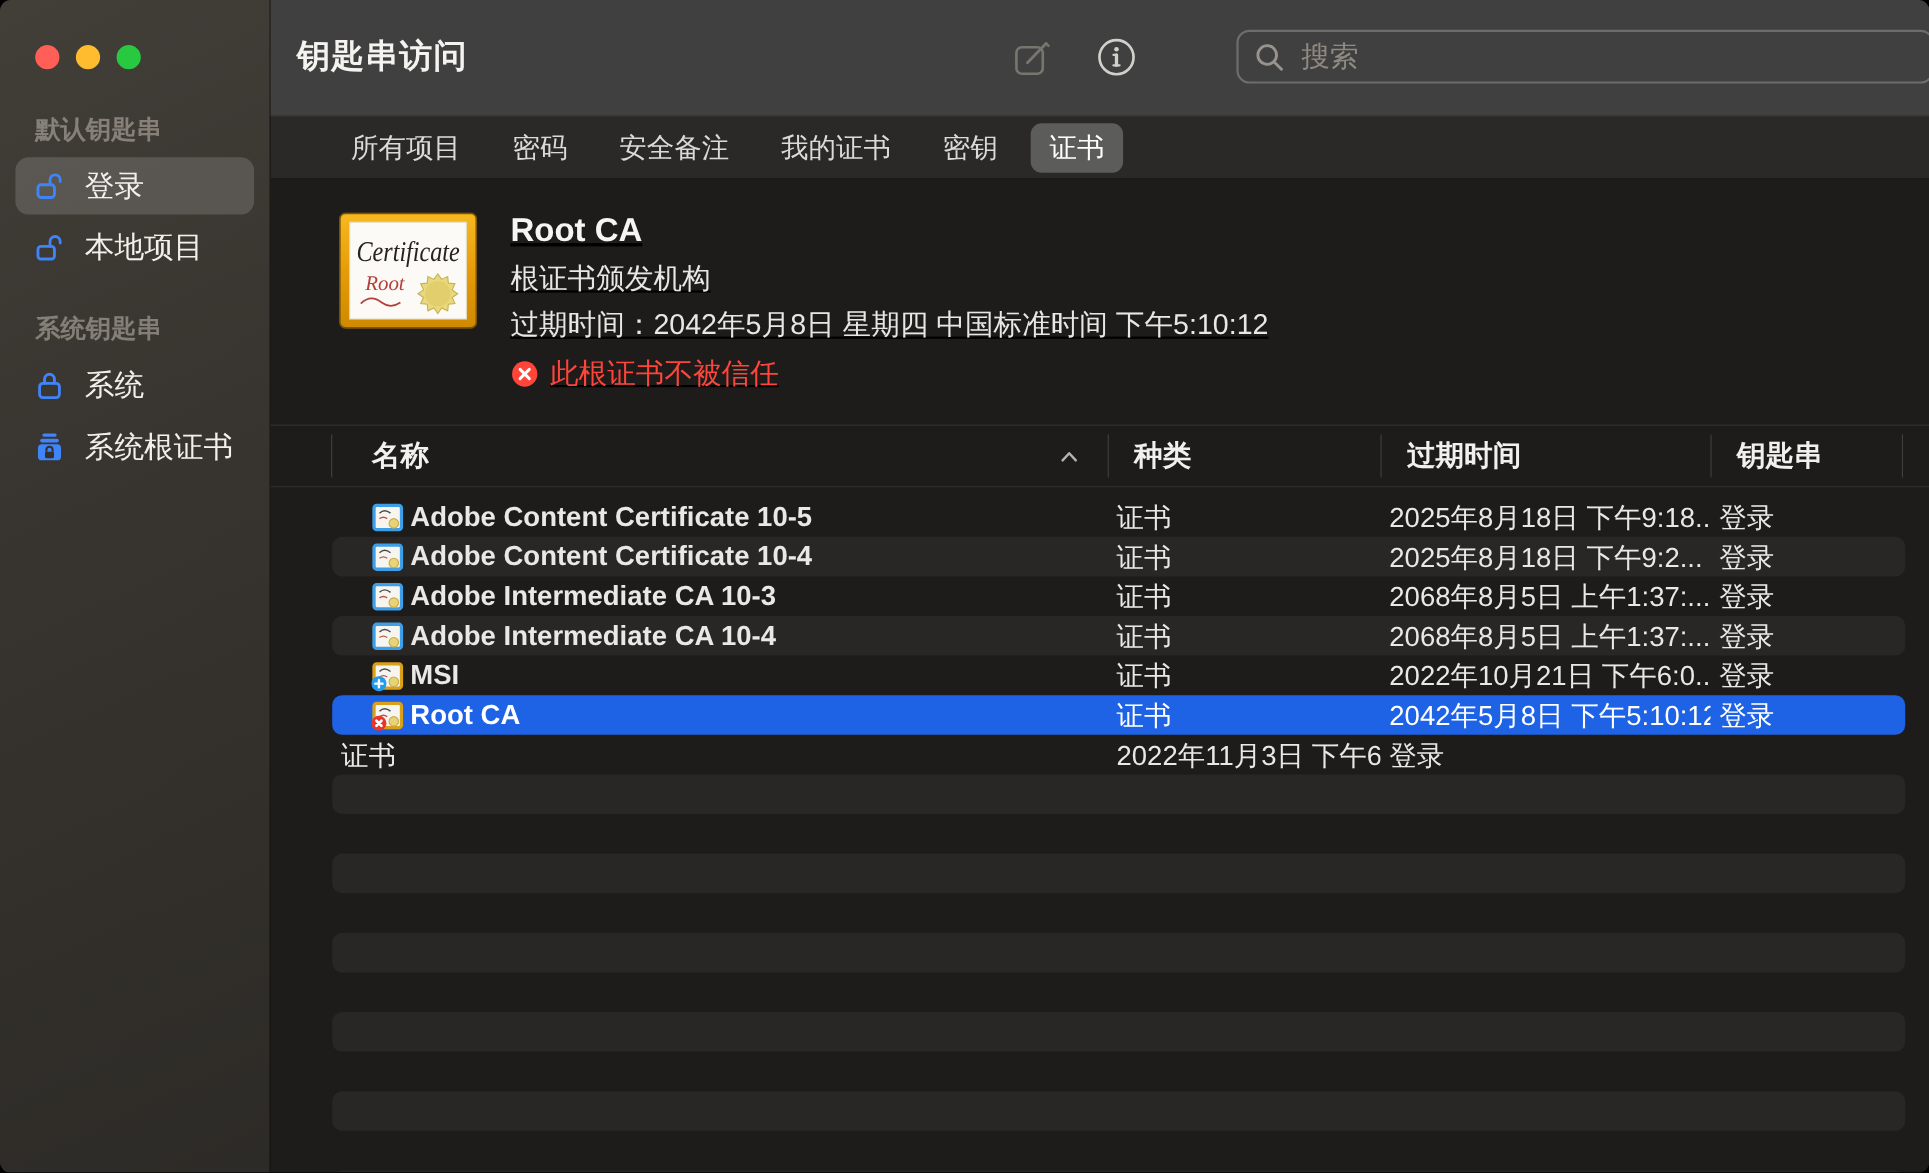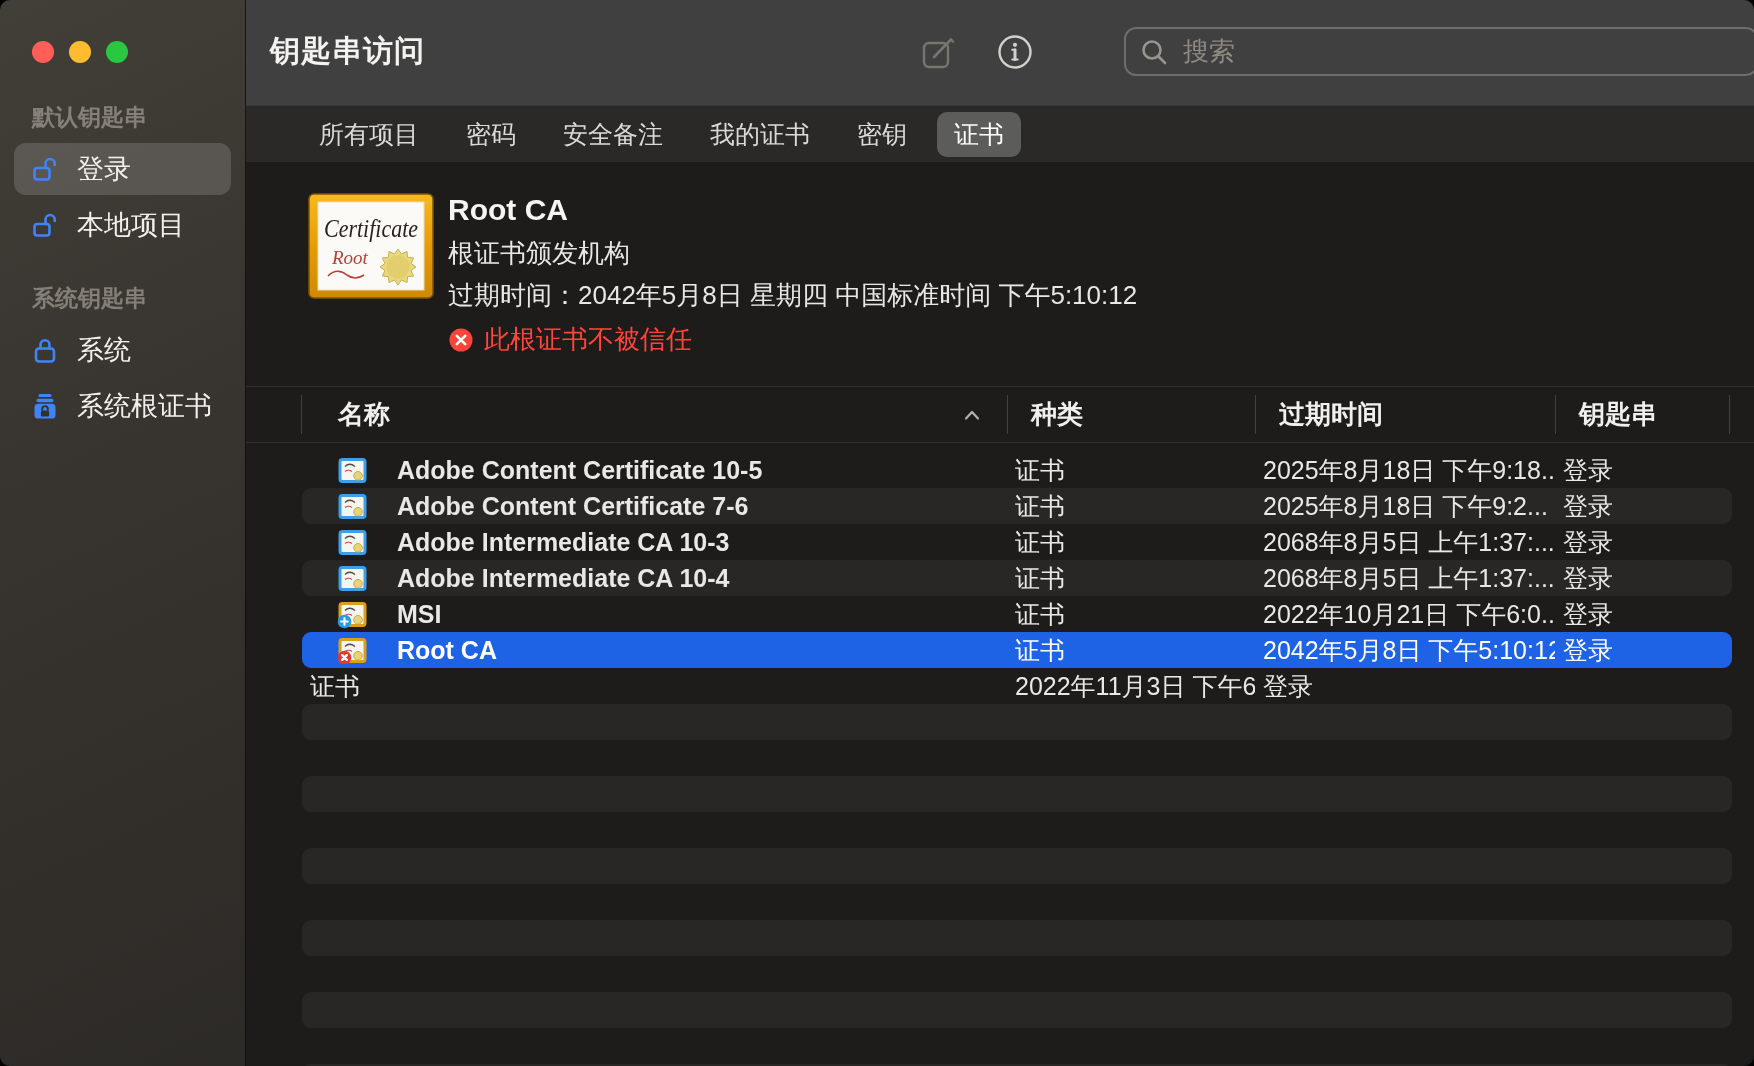--- a/index.html
+++ b/index.html
@@ -37,21 +37,21 @@
   .search{position:absolute;left:878px;top:27px;width:634px;height:49px;box-sizing:border-box;
     border:2px solid rgba(255,255,255,0.24);border-radius:12px;display:flex;align-items:center;gap:12px;padding:0 13px;}
   .search input{flex:1;background:transparent;border:none;outline:none;font-size:26px;color:#e9e7e3;
     font-family:inherit;min-width:0;}
   .search input::placeholder{color:#8f8a82;}
   .tabbar{height:56px;flex:none;background:#2a2928;border-top:1px solid rgba(255,255,255,0.08);
     display:flex;align-items:center;gap:13px;padding-left:56px;box-shadow:0 1px 0 rgba(0,0,0,0.4);}
   .tab{font-size:25px;color:#dcdad6;padding:6px 17px;border-radius:10px;white-space:nowrap;}
   .tab.selected{background:rgba(255,255,255,0.24);color:#ffffff;}
   
-  .detail{height:224px;flex:none;background:#1d1c1b;display:flex;gap:14px;box-sizing:border-box;padding:31px 20px 0 62px;}
+  .detail{height:224px;flex:none;background:#1d1c1b;display:flex;gap:30px;box-sizing:border-box;padding:31px 20px 0 62px;text-decoration:underline;}
   .cert-large{width:126px;height:106px;flex:none;}
   .detail-text{min-width:0;}
   .detail-name{font-size:30px;font-weight:700;color:#f6f5f3;margin:0 0 9px;}
   .detail-sub{font-size:26px;color:#e9e7e3;margin:0 0 7px;}
   .detail-expiry{font-size:26px;color:#e9e7e3;margin:0 0 9px;}
   .detail-warning{display:flex;align-items:center;gap:10px;font-size:26px;color:var(--warning-red,#ff453a);}
   
   .grid-cols{display:grid;grid-template-columns:705px 248px 300px 1fr;align-items:center;}
   .table-header{height:57px;flex:none;position:relative;
     border-top:1px solid rgba(255,255,255,0.09);border-bottom:1px solid rgba(255,255,255,0.09);
@@ -59,21 +59,21 @@
   .table-header .grid-cols{height:100%;}
   .hcell{font-size:26px;font-weight:600;color:#f1f0ee;padding-left:24px;white-space:nowrap;}
   .hcell.name{padding-left:36px;display:flex;justify-content:space-between;align-items:center;}
   .hsep{position:absolute;top:8px;bottom:8px;width:1px;background:rgba(255,255,255,0.16);}
   .sort-icon{margin-right:24px;display:flex;align-items:center;}
   .rows{flex:1;overflow:hidden;padding:9px 22px 0 56px;}
   .row{height:36px;border-radius:9px;font-size:25px;font-weight:500;color:#eae8e5;}
   .row.stripe{background:rgba(255,255,255,0.05);}
   .row.selected{background:var(--selection-blue,#1e63e6);color:#ffffff;}
   .cell{padding-left:8px;white-space:nowrap;overflow:hidden;}
-  .cell.name{display:flex;align-items:center;gap:30px;padding-left:35px;font-weight:600;}
+  .cell.name{display:flex;align-items:center;gap:6px;padding-left:35px;font-weight:600;}
   .row-icon{width:30px;height:30px;flex:none;display:flex;}
   svg{display:block;}
 </style>
 </head>
 <body>
 
 <div class="window">
 
   <aside class="sidebar">
     <div class="traffic">
@@ -251,21 +251,21 @@
         <div class="row grid-cols stripe">
           <div class="cell name">
        <span class="row-icon">
               <svg width="30" height="30" viewBox="0 0 30 30">
       <rect x="3" y="4.5" width="25" height="22" rx="2.5" fill="#f7f5ef" stroke="#3e9ee7" stroke-width="3"></rect>
       <path d="M8 11.5 q4.5 -4.5 10 0" stroke="#4a4a4a" fill="none" stroke-width="1.3"></path>
       <path d="M8 16.5 q3.5 -2.5 7 0" stroke="#c0504a" fill="none" stroke-width="1.2"></path>
       <circle cx="21" cy="20.8" r="4.3" fill="#e7d37a" stroke="#c9ab45" stroke-width="1"></circle>
       </svg>
             </span>
-       <span>Adobe Content Certificate 7-6</span>
+       <span>Adobe Content Certificate 10-4</span>
      </div>
      <div class="cell">证书</div>
      <div class="cell">2025年8月18日 下午9:2...</div>
      <div class="cell">登录</div>
         </div>
         <div class="row grid-cols">
           <div class="cell name">
        <span class="row-icon">
               <svg width="30" height="30" viewBox="0 0 30 30">
       <rect x="3" y="4.5" width="25" height="22" rx="2.5" fill="#f7f5ef" stroke="#3e9ee7" stroke-width="3"></rect>

